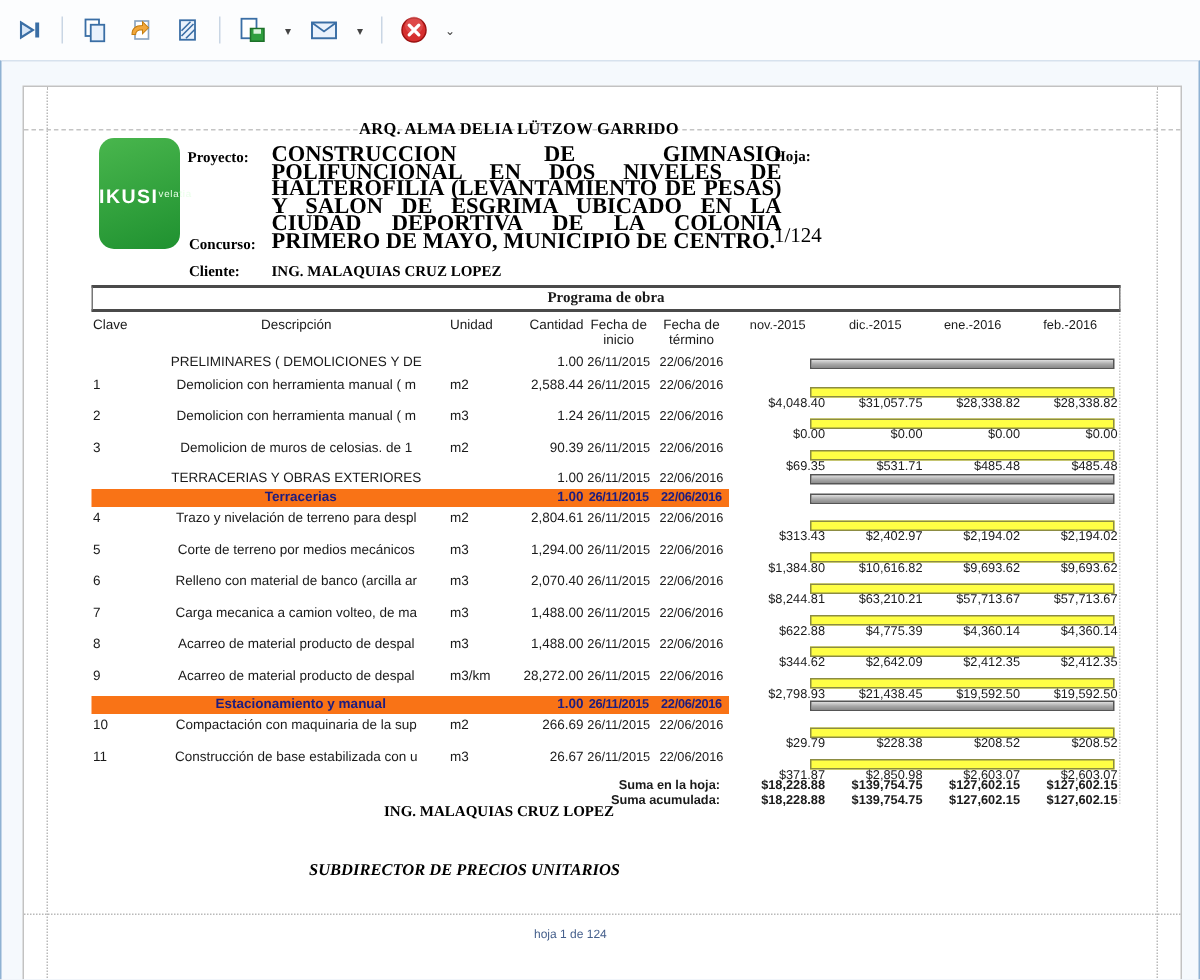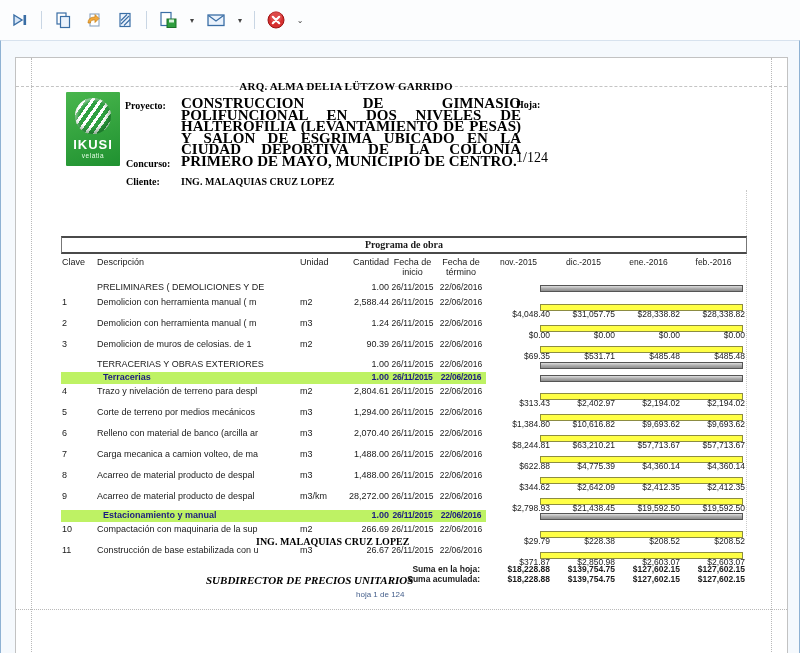--- a/index.html
+++ b/index.html
@@ -24,71 +24,71 @@
 
   
   .serifB{font-family:"Liberation Serif",serif;font-weight:bold;}
   .doc-title{position:absolute;left:110px;top:22px;width:440px;text-align:center;font-size:11px;letter-spacing:.2px;}
   .lbl{position:absolute;font-size:10px;}
   .proy-text{position:absolute;left:165px;top:40px;width:340px;font-size:15px;line-height:11.5px;text-align:justify;}
   .hoja-val{position:absolute;left:500px;top:92px;font-size:14px;font-family:"Liberation Serif",serif;}
   .cliente-val{position:absolute;left:165px;top:118px;font-size:10px;}
 
   .logo{position:absolute;left:50px;top:34px;width:54px;height:74px;background:linear-gradient(160deg,#49b64d,#1f9130);
-        display:flex;flex-direction:column;align-items:center;justify-content:flex-start;border-radius:1px;}
+        display:flex;flex-direction:row;align-items:center;justify-content:flex-start;border-radius:10px;}
   .globe{margin-top:6px;width:36px;height:36px;border-radius:50%;
          background:repeating-linear-gradient(125deg,#ffffff 0 3px,#2fa041 3px 7px);
          box-shadow:inset -2px -3px 5px rgba(0,60,10,.45), inset 2px 2px 3px rgba(255,255,255,.5);}
   .logo-brand{color:#fff;font-weight:bold;font-size:13px;letter-spacing:1px;line-height:14px;margin-top:4px;}
   .logo-sub{color:#e8ffe8;font-size:6.5px;letter-spacing:.5px;}
 
   
-  .tbl{position:absolute;left:45px;top:132px;width:686px;font-size:9px;color:#1a1a1a;margin-top:46px;}
+  .tbl{position:absolute;left:45px;top:132px;width:686px;font-size:9px;color:#1a1a1a;}
   .tbl-band{border-top:2px solid #4a4a4a;border-bottom:2px solid #4a4a4a;border-left:1px solid #777;border-right:1px solid #777;
             height:14px;line-height:14px;text-align:center;font-family:"Liberation Serif",serif;font-weight:bold;font-size:10px;}
   .hdr{display:flex;height:27px;padding-top:3px;box-sizing:border-box;}
   .c{box-sizing:border-box;overflow:hidden;white-space:nowrap;}
   .c-clave{width:32px;padding-left:1px;}
-  .c-desc{width:205px;padding-left:4px;}
+  .c-desc{width:205px;padding-left:4px;text-align:center;}
   .c-unidad{width:36px;padding-left:2px;}
   .c-cant{width:55px;text-align:right;}
   .c-fecha{width:47px;text-align:center;font-size:8.5px;}
   .c-term{width:50px;text-align:center;font-size:8.5px;}
   .hdr .c-fecha,.hdr .c-term{white-space:pre-line;line-height:10px;font-size:9px;}
   .left{display:flex;width:425px;flex:none;}
   .months-hdr{display:flex;width:260px;flex:none;}
   .mcol{width:65px;text-align:center;font-size:8.5px;}
 
   .row{display:flex;position:relative;}
   .row .months{position:relative;width:260px;flex:none;}
   .row.item{height:21px;}
   .row.section{height:14px;}
   .row.sub{height:12px;}
   .row.item .left{padding-top:2px;}
   .row.section .left{padding-top:1px;}
-  .row.sub .left{background:#bef264;color:#1c1c80;font-weight:bold;}
+  .row.sub .left{background:#f97316;color:#1c1c80;font-weight:bold;}
   .row.sub .c-desc{padding-left:10px;}
   .row.sub .c-fecha,.row.sub .c-term{font-weight:bold;letter-spacing:-.2px;}
   .bar{position:absolute;left:54px;width:201px;height:5px;border:1px solid #666;}
   .bar.yellow{background:#ffff45;border-color:#8c8c42;}
   .bar.gray{background:linear-gradient(#dedede 0%,#a8a8a8 55%,#8d8d8d 100%);border-color:#555;}
   .row.item .bar{top:9px;}
   .row.section .bar{top:4px;}
   .row.sub .bar{top:3px;}
   .vals{position:absolute;top:14px;left:0;display:flex;width:260px;}
   .vals span{width:65px;text-align:right;font-size:8.5px;padding-right:1px;box-sizing:border-box;}
 
   .totrow{display:flex;height:10px;font-weight:bold;font-size:8.5px;align-items:flex-start;}
   .tot-label{width:425px;text-align:right;padding-right:6px;box-sizing:border-box;}
   .totrow .vcell{width:65px;text-align:right;padding-right:1px;box-sizing:border-box;}
 
   
   .firma{position:absolute;left:240px;top:478px;font-size:10px;}
   .cargo{position:absolute;left:190px;top:516px;font-size:11px;font-style:italic;}
-  .hoja-num{position:absolute;left:340px;top:532px;font-size:8px;color:#46608c;}
+  .hoja-num{position:absolute;left:340px;top:560px;font-size:8px;color:#46608c;}
 </style>
 </head>
 <body>
 
 <div class="app">
 
   <div class="toolbar">
     <div class="tb-btn">
       <svg width="17" height="16" viewBox="0 0 17 16">
         <polygon points="2,3 10,8 2,13" fill="#d7e6f7" stroke="#3a6ea5" stroke-width="1.4"></polygon>

